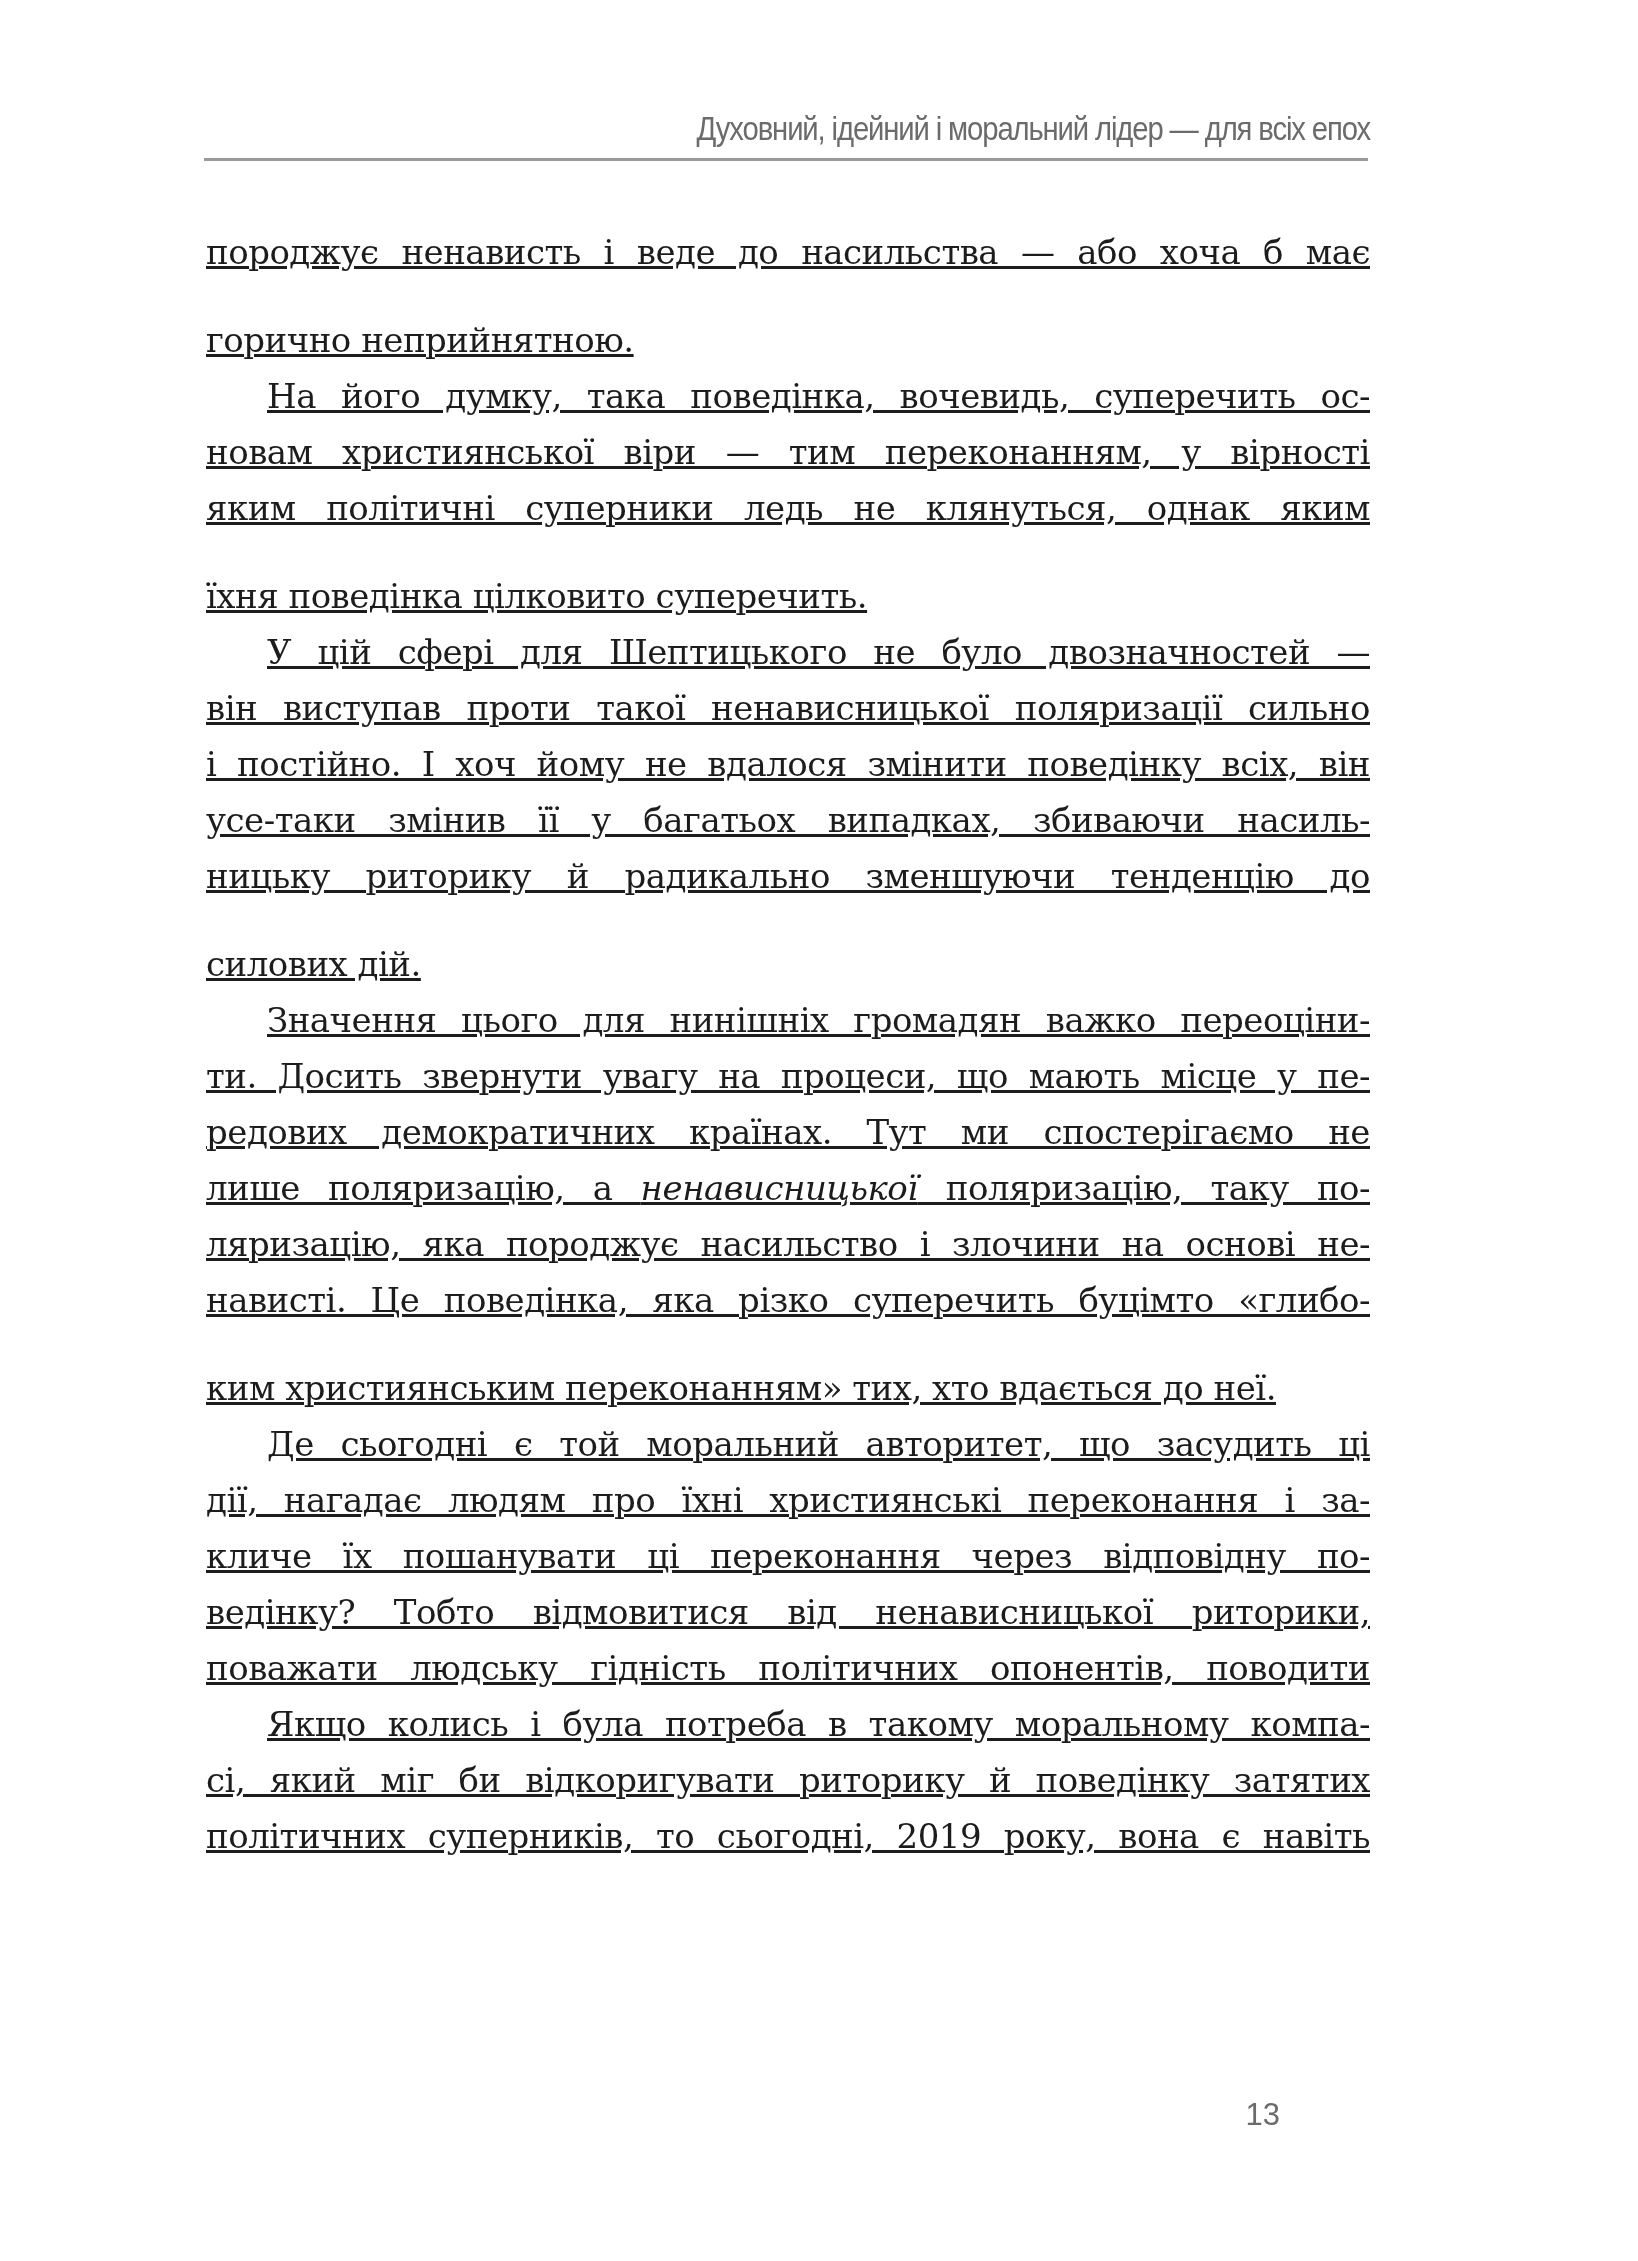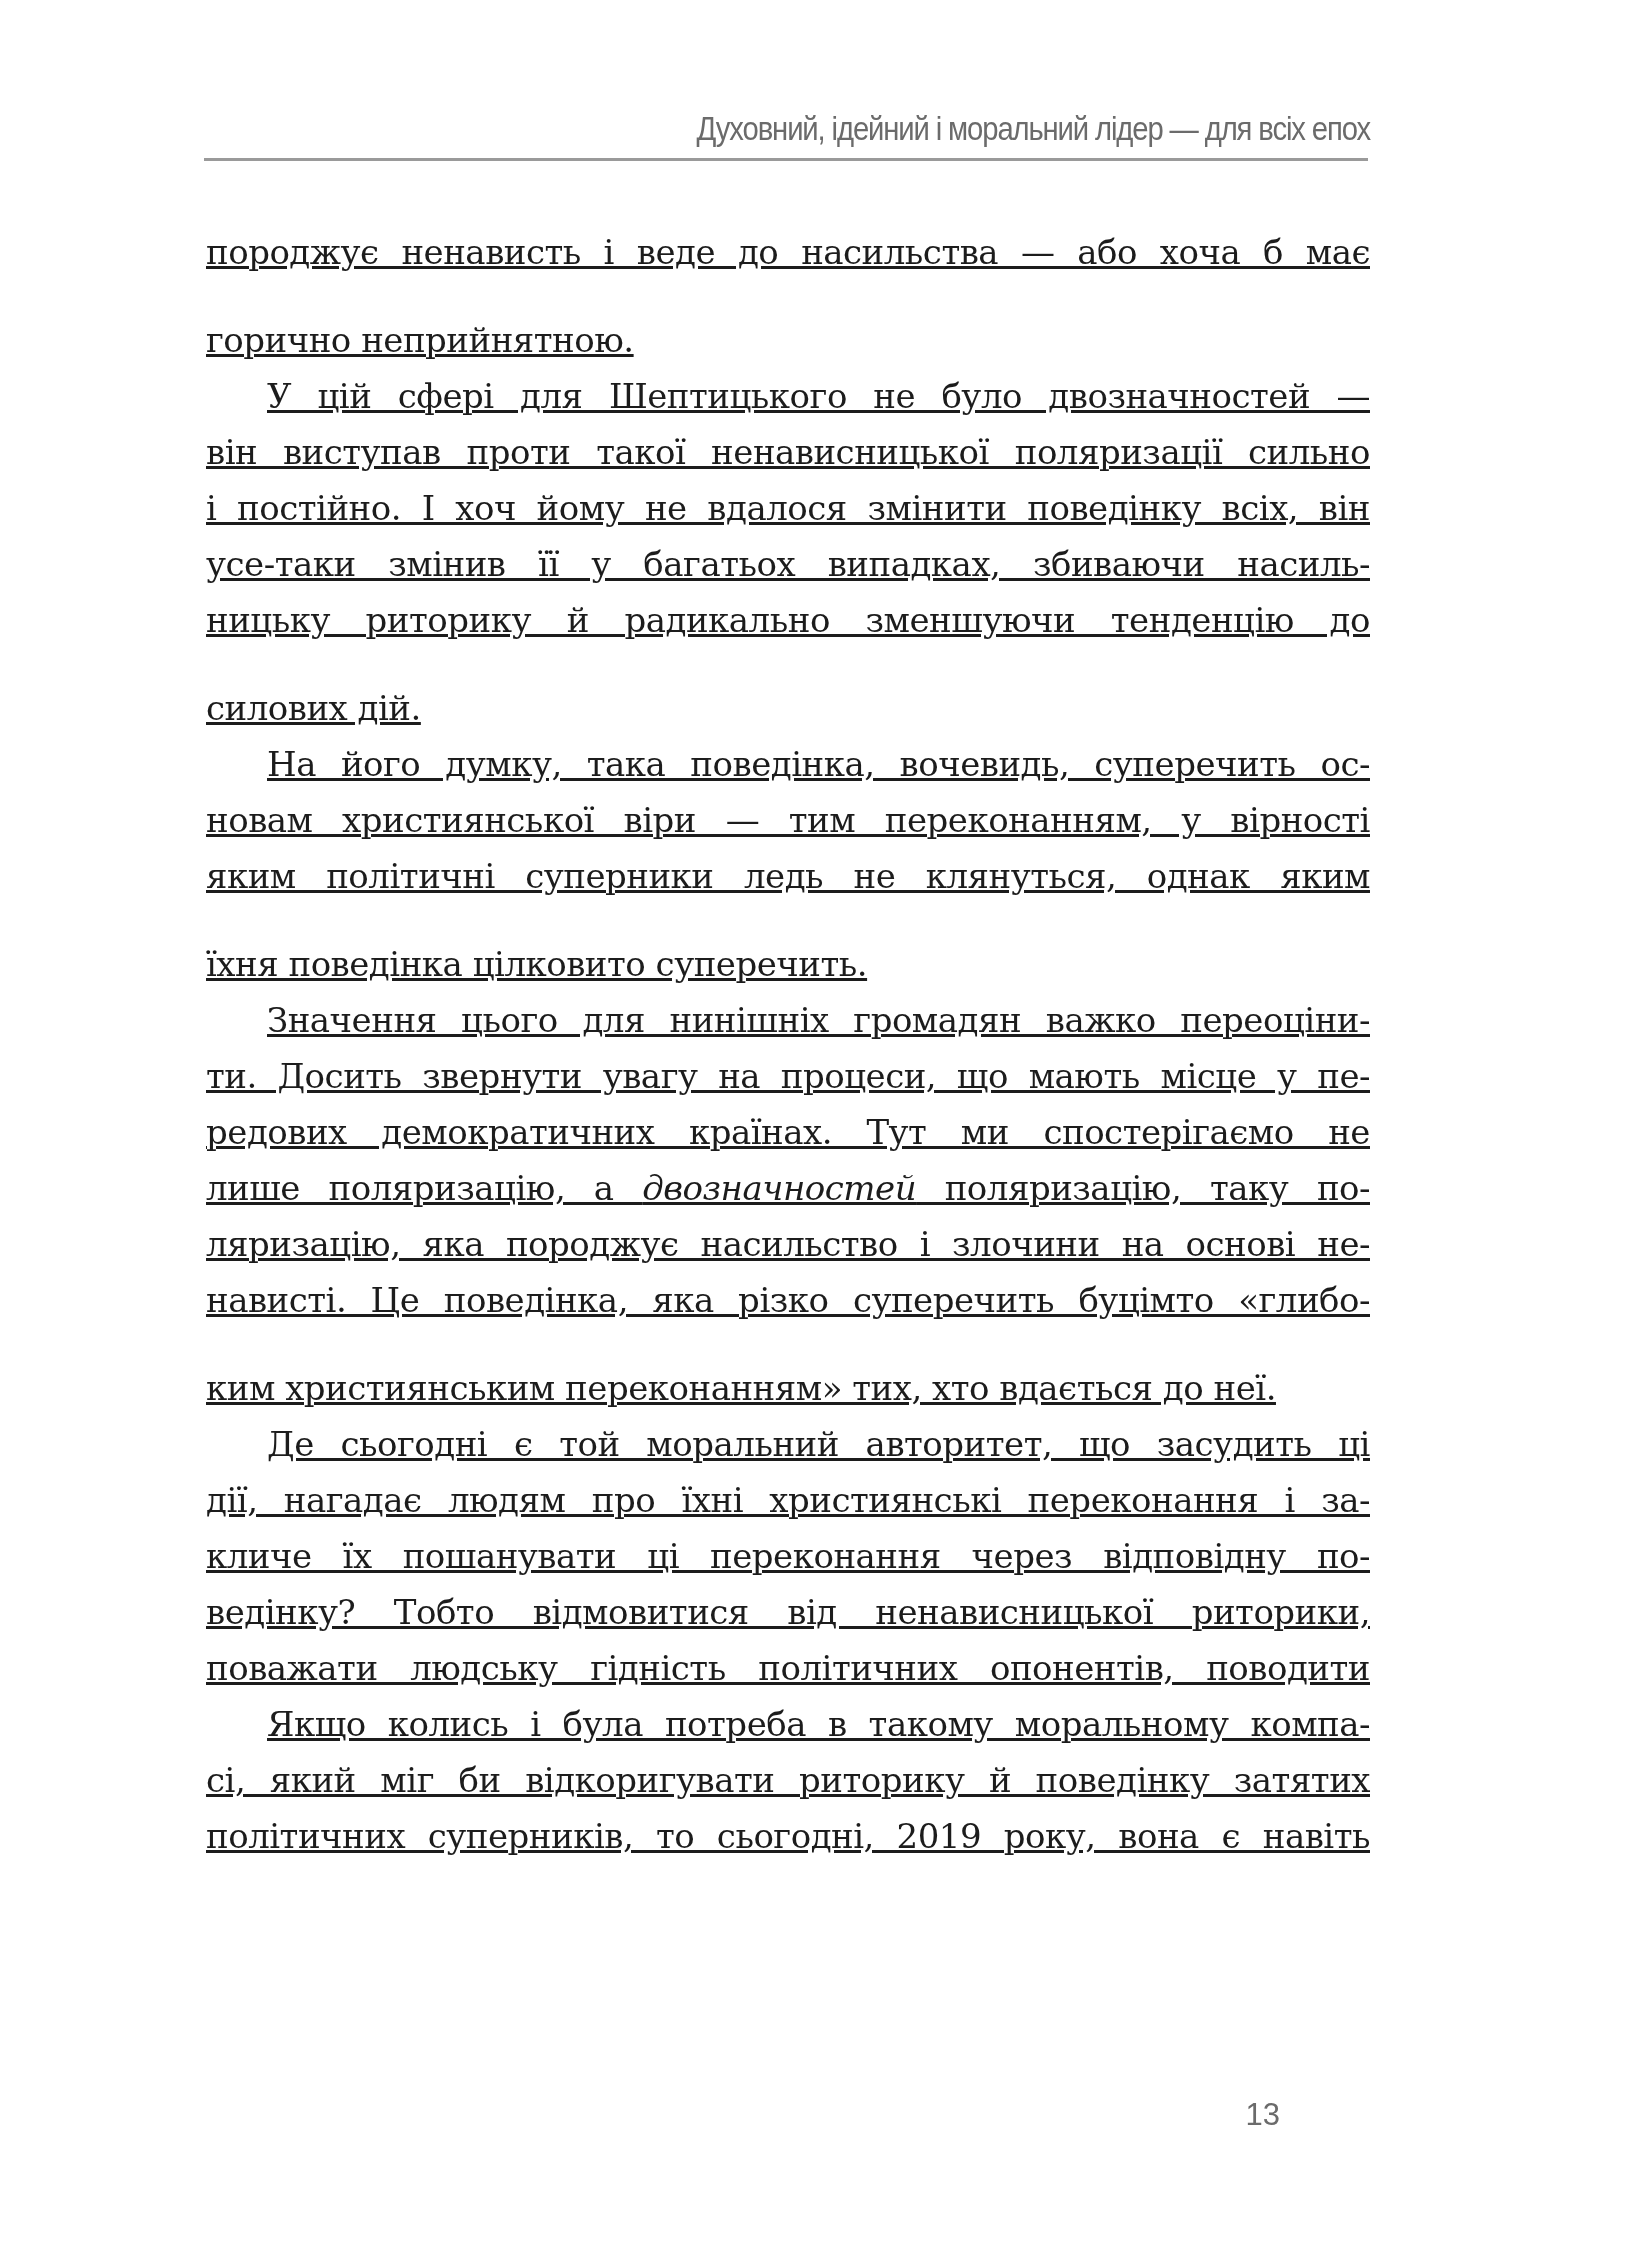--- a/index.html
+++ b/index.html
@@ -37,40 +37,40 @@
 <div class="head-rule"></div>
 
 <div class="body-text">
 
   <div>
     <span class="line">породжує ненависть і веде до насильства — або хоча б має</span>
     <span class="line last">горично неприйнятною.</span>
   </div>
 
   <div>
+    <span class="line indent">На його думку, така поведінка, вочевидь, суперечить ос-</span>
+    <span class="line">новам християнської віри — тим переконанням, у вірності</span>
+    <span class="line">яким політичні суперники ледь не клянуться, однак яким</span>
+    <span class="line last">їхня поведінка цілковито суперечить.</span>
+  </div>
+
+  <div>
     <span class="line indent">У цій сфері для Шептицького не було двозначностей —</span>
     <span class="line">він виступав проти такої ненависницької поляризації сильно</span>
     <span class="line">і постійно. І хоч йому не вдалося змінити поведінку всіх, він</span>
     <span class="line">усе-таки змінив її у багатьох випадках, збиваючи насиль-</span>
     <span class="line">ницьку риторику й радикально зменшуючи тенденцію до</span>
     <span class="line last">силових дій.</span>
   </div>
 
   <div>
-    <span class="line indent">На його думку, така поведінка, вочевидь, суперечить ос-</span>
-    <span class="line">новам християнської віри — тим переконанням, у вірності</span>
-    <span class="line">яким політичні суперники ледь не клянуться, однак яким</span>
-    <span class="line last">їхня поведінка цілковито суперечить.</span>
-  </div>
-
-  <div>
     <span class="line indent">Значення цього для нинішніх громадян важко переоціни-</span>
     <span class="line">ти. Досить звернути увагу на процеси, що мають місце у пе-</span>
     <span class="line">редових демократичних країнах. Тут ми спостерігаємо не</span>
-    <span class="line"><span>лише поляризацію, а </span><span class="italic">двозначностей</span><span> поляризацію, таку по-</span></span>
+    <span class="line"><span>лише поляризацію, а </span><span class="italic">ненависницької</span><span> поляризацію, таку по-</span></span>
     <span class="line">ляризацію, яка породжує насильство і злочини на основі не-</span>
     <span class="line">нависті. Це поведінка, яка різко суперечить буцімто «глибо-</span>
     <span class="line last">ким християнським переконанням» тих, хто вдається до неї.</span>
   </div>
 
   <div>
     <span class="line indent">Де сьогодні є той моральний авторитет, що засудить ці</span>
     <span class="line">дії, нагадає людям про їхні християнські переконання і за-</span>
     <span class="line">кличе їх пошанувати ці переконання через відповідну по-</span>
     <span class="line">ведінку? Тобто відмовитися від ненависницької риторики,</span>

